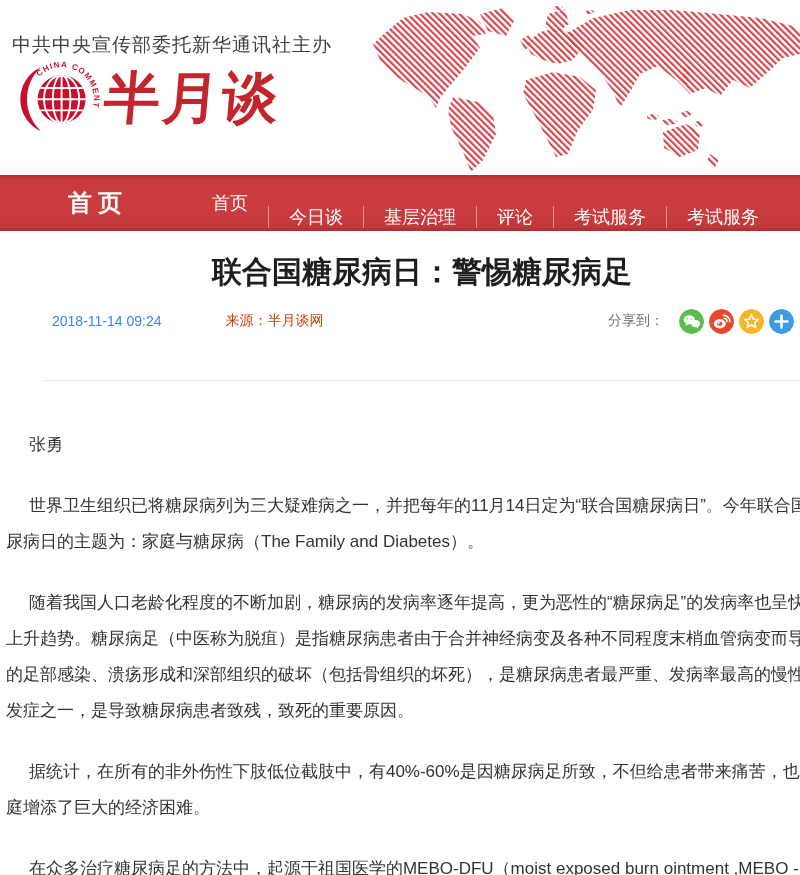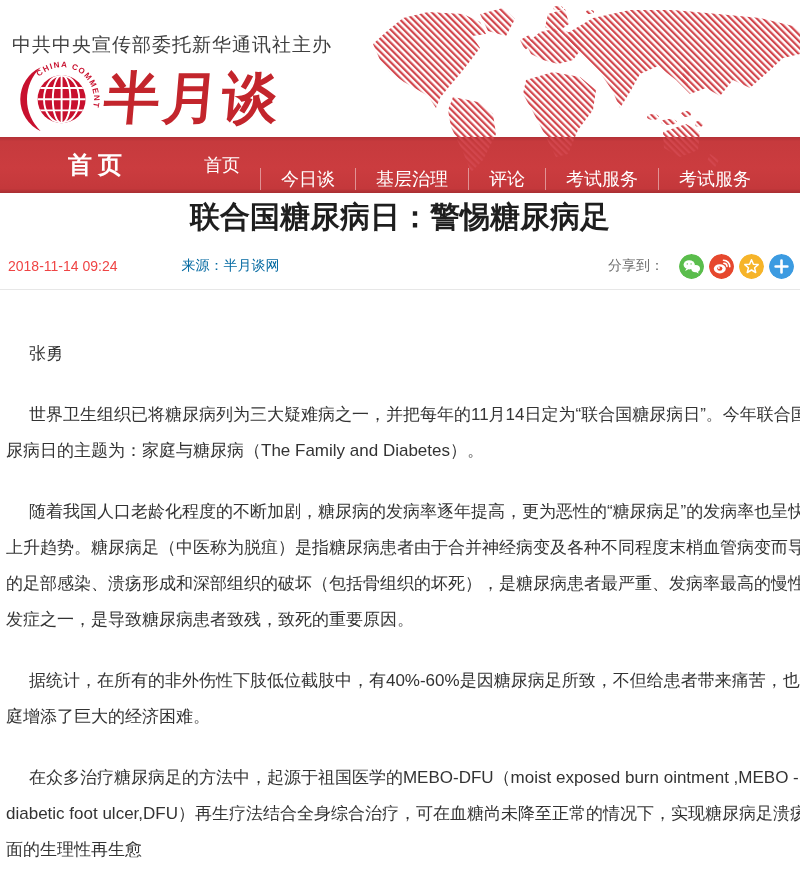--- a/index.html
+++ b/index.html
@@ -4,61 +4,62 @@
 <style>
   * { margin:0; padding:0; box-sizing:border-box; }
   html,body { background:#ffffff; }
   body { font-family:"Liberation Sans","DejaVu Sans",sans-serif; }
   .page {
     position:relative; width:800px; height:875px;
     overflow:hidden; background:#ffffff;
   }
 
   
-  .header { position:relative; height:137px; background:#ffffff; }
+  .header { position:relative; height:175px; background:#ffffff; }
   .tagline {
     position:absolute; left:12px; top:32px;
     font-size:19px; letter-spacing:1px; color:#3f3f3f;
   }
   .logo-row { position:absolute; left:12px; top:55px; display:flex; align-items:center; cursor:pointer; }
   .globe-svg { display:block; }
   .wordmark {
     margin-left:4px; margin-top:6px;
     font-size:56px; font-weight:900; color:#c3252c;
     transform:skewX(-5deg); letter-spacing:3px;
     font-family:"Liberation Sans",sans-serif;
   }
   .worldmap { position:absolute; left:368px; top:2px; width:440px; height:172px; }
 
   
   .nav {
     height:56px; display:flex; align-items:center;
     background:linear-gradient(180deg,#b33136 0,#c63a3d 8%,#cb3c3f 55%,#c4383b 92%,#a82e32 100%);
     color:#ffffff;
+    gap:8px;
   }
   .nav-active {
     margin-left:68px; font-size:24px; font-weight:bold;
     letter-spacing:6px; cursor:pointer; white-space:nowrap;
   }
   .nav-menu { display:flex; align-items:center; margin-left:56px; list-style:none; }
   .nav-item {
     font-size:18px; line-height:22px; padding:0 20px;
     cursor:pointer; white-space:nowrap;
   }
   .nav-item + .nav-item { border-left:1px solid rgba(255,255,255,0.45);margin-top:28px; }
 
   
-  .article-head { padding-top:4px; border-bottom:1px solid #e7e7e7; height:97px; }
+  .article-head { padding-top:21px; border-bottom:1px solid #e7e7e7; height:150px;margin-left:44px; }
   .article-title {
     text-align:center; font-size:30px; line-height:40px;
     font-weight:bold; color:#1e1e1e;
   }
   .meta-row { display:flex; align-items:center; margin-top:16px; height:26px; }
-  .meta-date { margin-left:8px; font-size:14px; color:#ef4444;text-align:right; }
-  .meta-source { margin-left:64px; font-size:14px; color:#0369a1; }
+  .meta-date { margin-left:8px; font-size:14px; color:#3b82f6;text-align:right; }
+  .meta-source { margin-left:64px; font-size:14px; color:#c2410c; }
   .share-box { margin-left:auto; margin-right:6px; display:flex; align-items:center; }
   .share-label { font-size:14px; color:#6e6e6e; margin-right:10px; }
   .share-icon { width:25px; height:25px; margin-left:5px; border-radius:50%; cursor:pointer; display:block; }
 
   
   .article-body {
     width:834px; padding:46px 0 0 6px;
     font-size:17px; line-height:36px; color:#333333;
   }
   .article-body p { margin:0 0 25px; text-indent:1.35em; }

